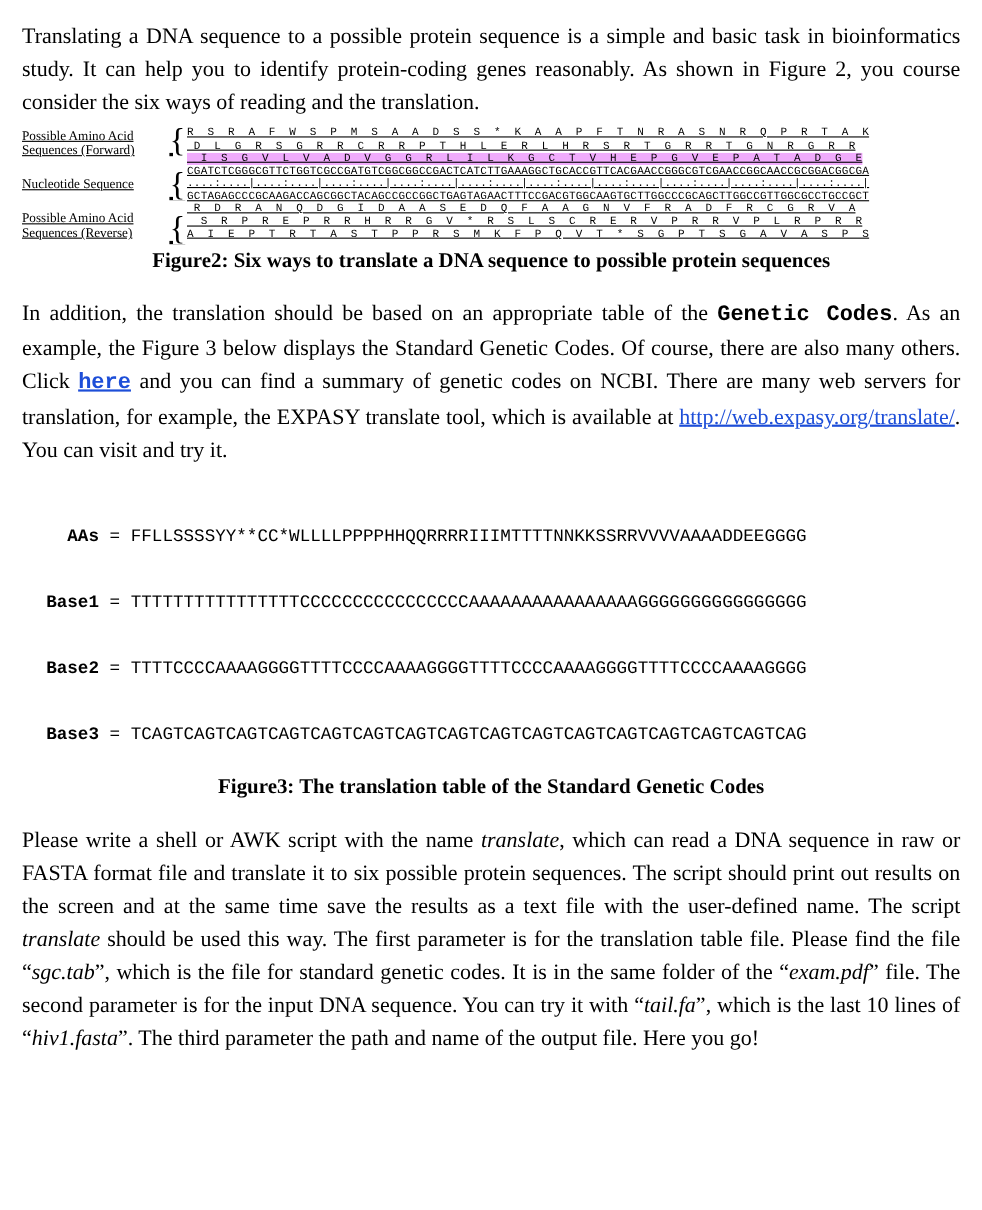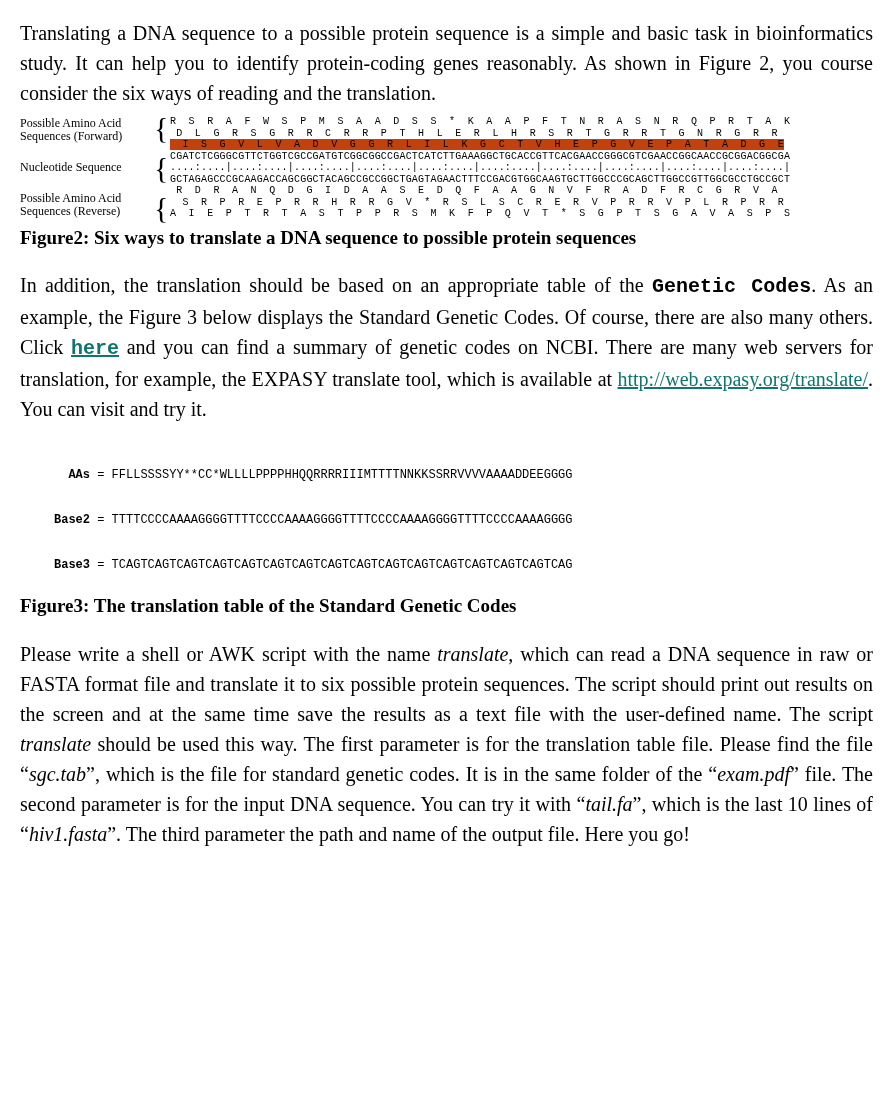--- a/index.html
+++ b/index.html
@@ -13,35 +13,37 @@
     width: 893px;
     box-sizing: border-box;
   }
   p {
     margin: 0 0 8px 0;
     text-align: justify;
   }
   .bold { font-weight: bold; font-family: Liberation Mono, monospace; }
   .bolditalic { font-weight: normal; font-style: italic; }
   a.link {
-    color: #0f766e;
+    color: #1d4ed8;
     text-decoration: underline;
   }
   a.link.bold { font-weight: bold; }
   .figure-caption {
+    text-align: center;
     font-weight: bold;
     margin: 4px 0 18px 0;
     font-size: 19px;
   }
   .fig2 {
     margin: 6px 0 2px 0;
     font-size: 10px;
     font-family: "Courier New", monospace;
     display: flex;
     gap: 4px;
+    text-decoration: underline;
   }
   .fig2-labels {
     font-family: "Times New Roman", Times, serif;
     font-size: 12px;
     display: flex;
     flex-direction: column;
     justify-content: space-between;
     padding: 1px 0;
     width: 130px;
     flex: 0 0 auto;
@@ -56,24 +58,24 @@
     justify-content: space-between;
     width: 12px;
     flex: 0 0 auto;
   }
   .fig2-data {
     flex: 1 1 auto;
     white-space: pre;
     letter-spacing: 0.2px;
     line-height: 1.15;
   }
-  .fig2-data .hl { background: #c2410c; }
+  .fig2-data .hl { background: #f0abfc; }
   .genetic-table {
     font-family: "Courier New", monospace;
-    font-size: 12px;
+    font-size: 16px;
     white-space: pre;
     margin: 14px 0 0 0;
     line-height: 1.25;
   }
   .genetic-table .row { }
   .genetic-table .lbl { font-weight: bold; display: inline-block; width: 70px; text-align: right; }
 </style>
 </head>
 <body>
 
@@ -108,20 +110,21 @@
 </div>
 
 <div class="figure-caption">Figure2: Six ways to translate a DNA sequence to possible protein sequences</div>
 
 <p>
   <span>In addition, the translation should be based on an appropriate table of the </span><span class="bold">Genetic Codes</span><span>. As an example, the Figure 3 below displays the Standard Genetic Codes. Of course, there are also many others. Click </span><a href="#" class="link bold">here</a><span> and you can find a summary of genetic codes on NCBI. There are many web servers for translation, for example, the EXPASY translate tool, which is available at </span><a href="#" class="link">http://web.expasy.org/translate/</a><span>. You can visit and try it.</span>
 </p>
 
 <div class="genetic-table">
   <div class="row"><span class="lbl">AAs</span><span> = </span><span>FFLLSSSSYY**CC*WLLLLPPPPHHQQRRRRIIIMTTTTNNKKSSRRVVVVAAAADDEEGGGG</span></div>
+  <div class="row"><span class="lbl">Base1</span><span> = </span><span>TTTTTTTTTTTTTTTTCCCCCCCCCCCCCCCCAAAAAAAAAAAAAAAAGGGGGGGGGGGGGGGG</span></div>
   <div class="row"><span class="lbl">Base2</span><span> = </span><span>TTTTCCCCAAAAGGGGTTTTCCCCAAAAGGGGTTTTCCCCAAAAGGGGTTTTCCCCAAAAGGGG</span></div>
   <div class="row"><span class="lbl">Base3</span><span> = </span><span>TCAGTCAGTCAGTCAGTCAGTCAGTCAGTCAGTCAGTCAGTCAGTCAGTCAGTCAGTCAGTCAG</span></div>
 </div>
 
 <div class="figure-caption">Figure3: The translation table of the Standard Genetic Codes</div>
 
 <p>
   <span>Please write a shell or AWK script with the name </span><span class="bolditalic">translate</span><span>, which can read a DNA sequence in raw or FASTA format file and translate it to six possible protein sequences. The script should print out results on the screen and at the same time save the results as a text file with the user-defined name. The script </span><span class="bolditalic">translate</span><span> should be used this way. The first parameter is for the translation table file. Please find the file “</span><span class="bolditalic">sgc.tab</span><span>”, which is the file for standard genetic codes. It is in the same folder of the “</span><span class="bolditalic">exam.pdf</span><span>” file. The second parameter is for the input DNA sequence. You can try it with “</span><span class="bolditalic">tail.fa</span><span>”, which is the last 10 lines of “</span><span class="bolditalic">hiv1.fasta</span><span>”. The third parameter the path and name of the output file. Here you go!</span>
 </p>
 

